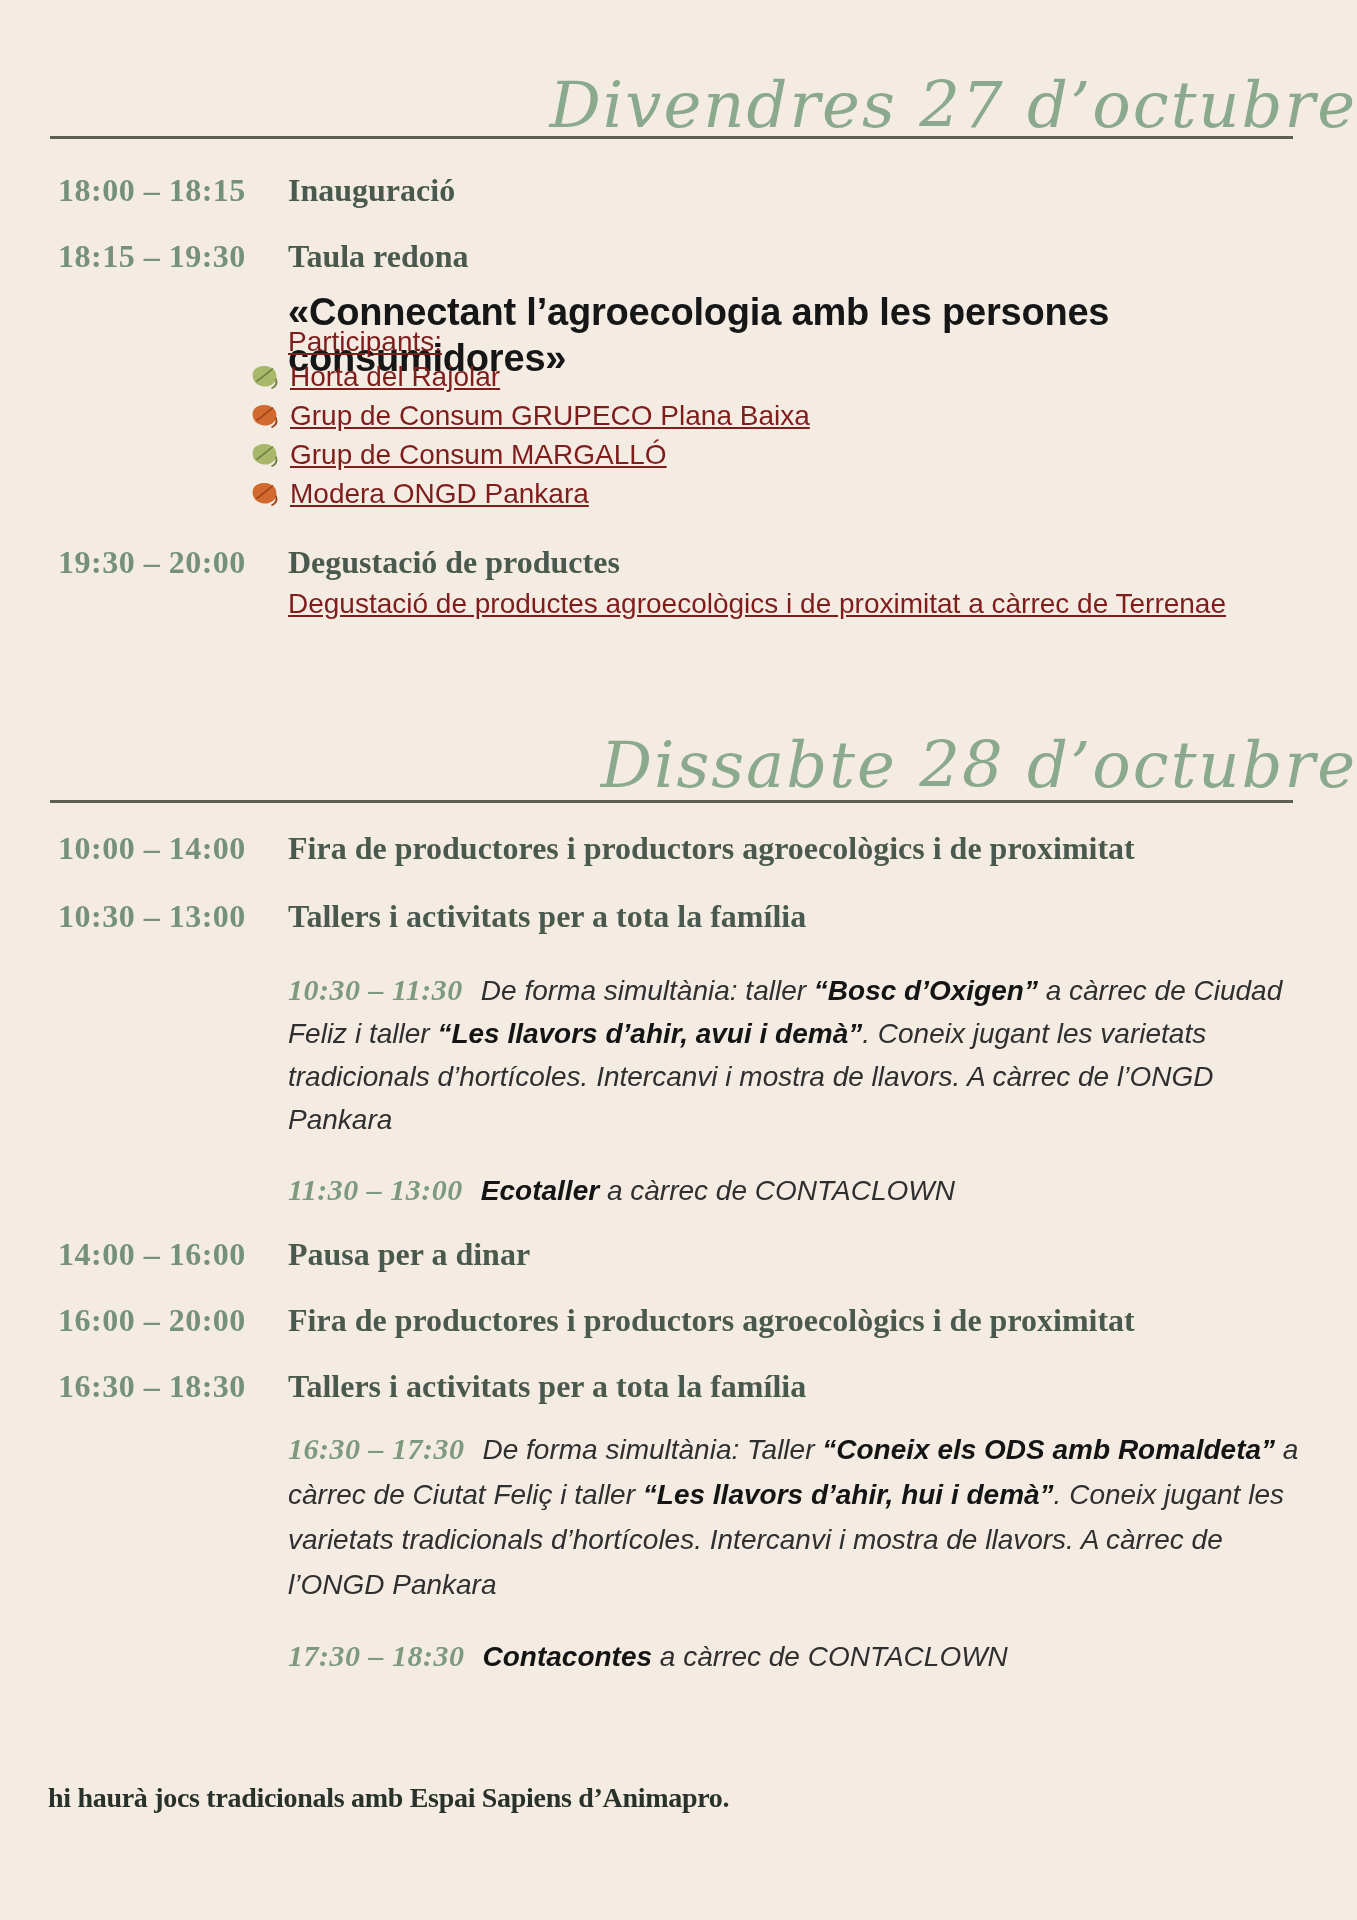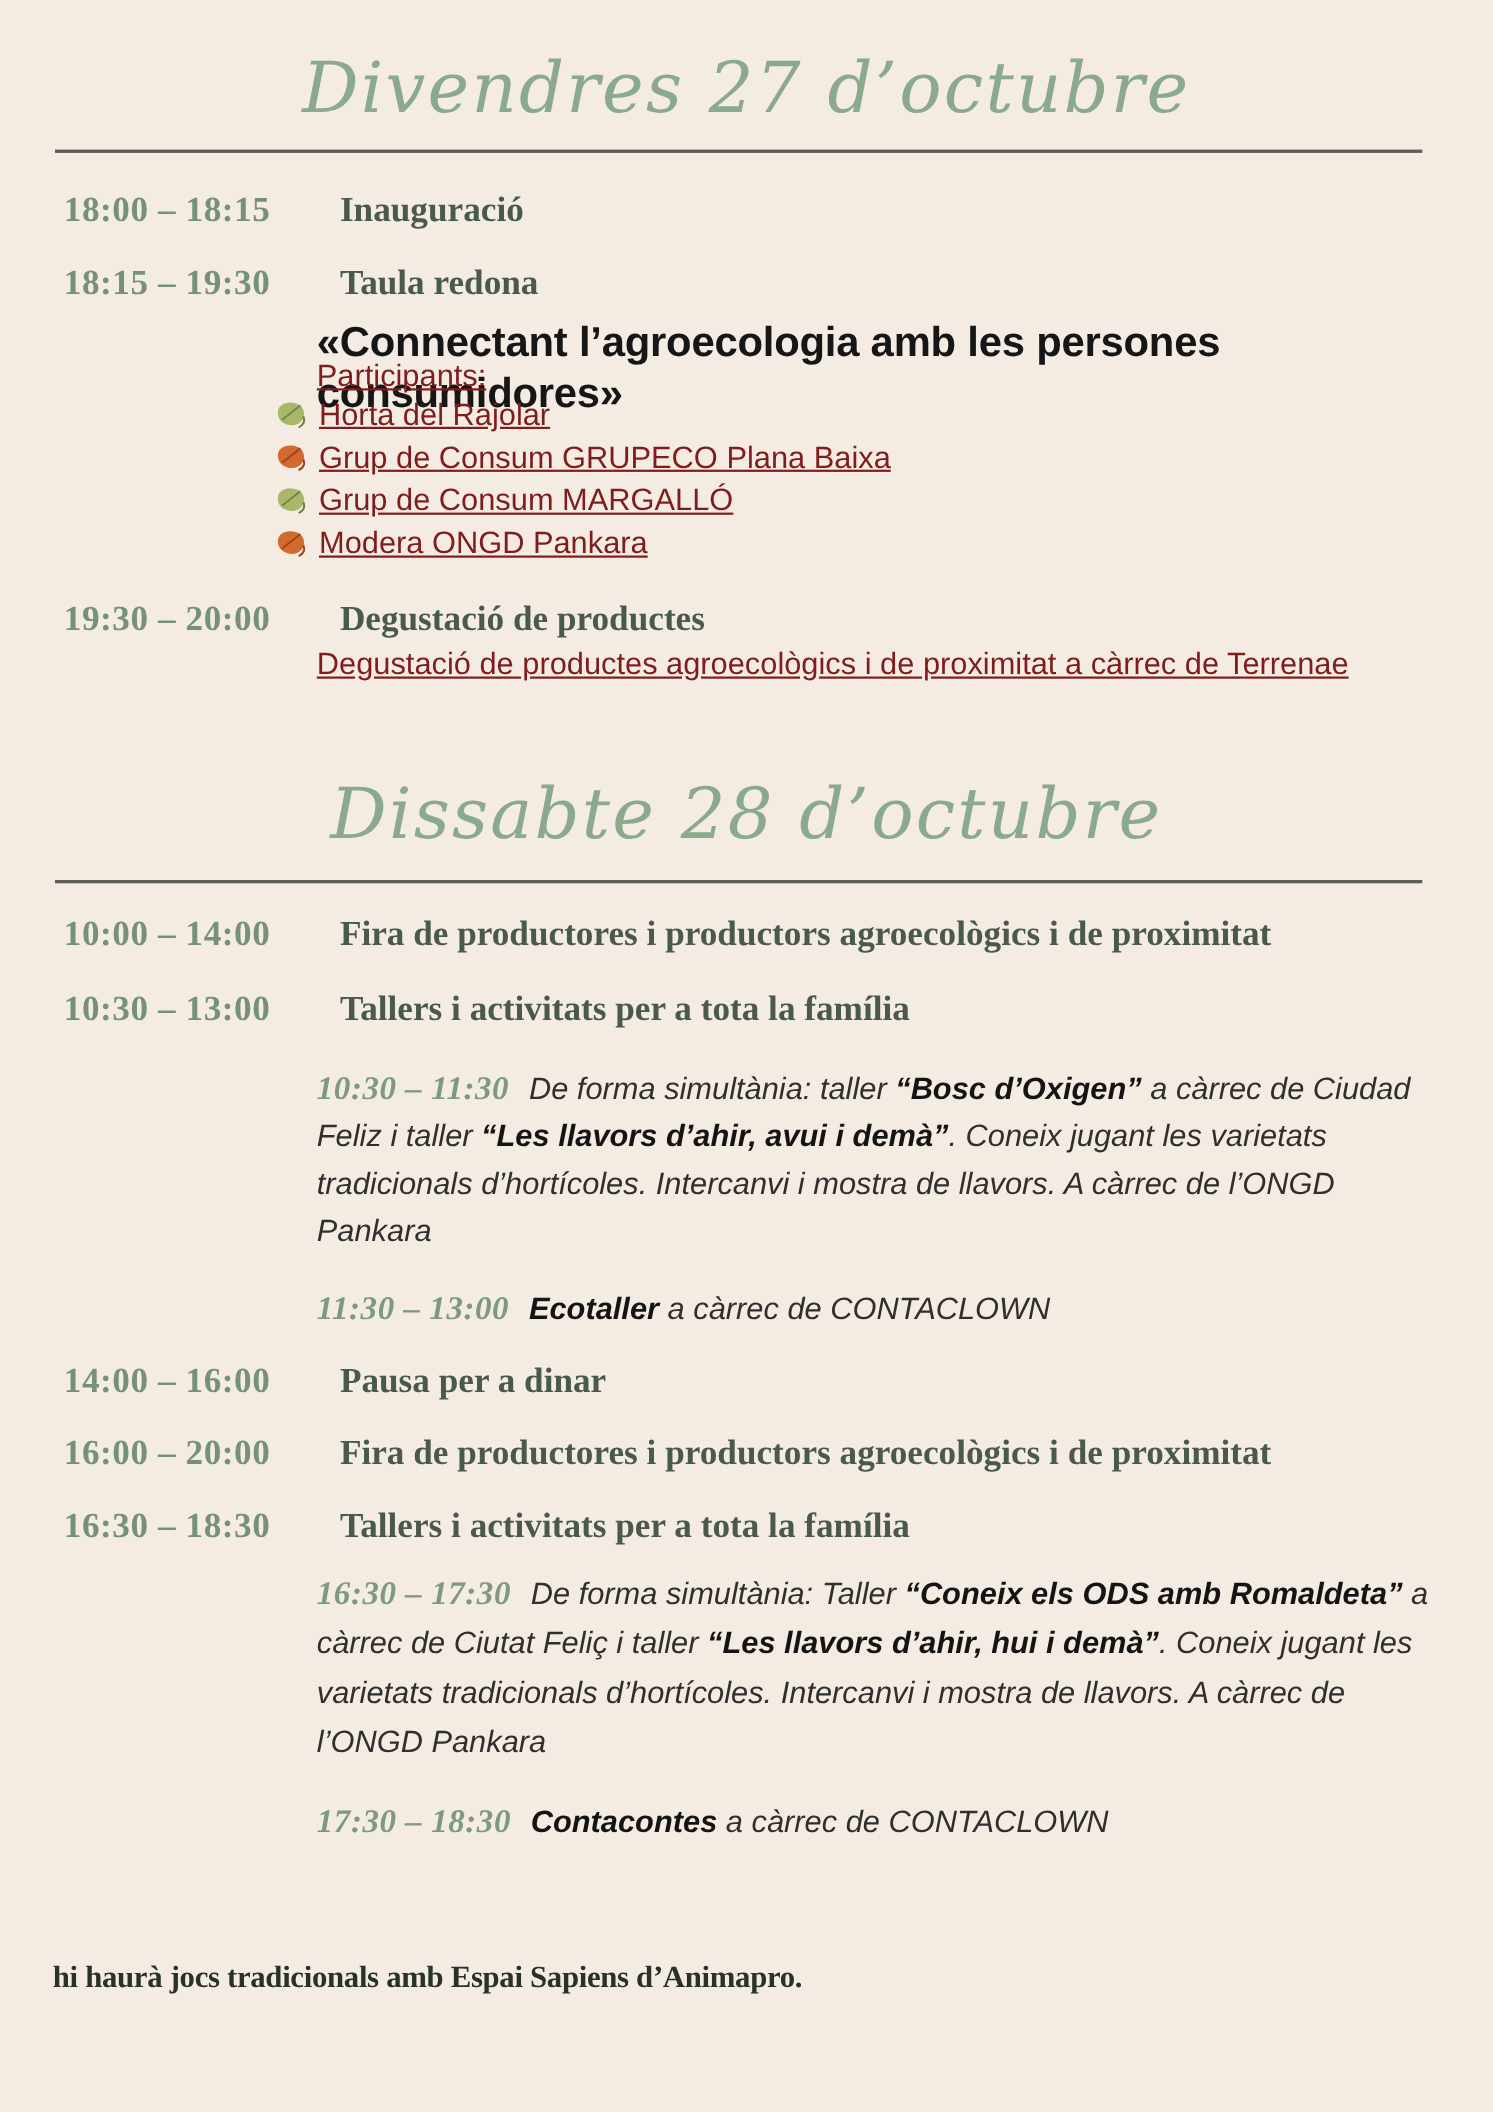--- a/index.html
+++ b/index.html
@@ -4,34 +4,34 @@
 <style>
   html,body{margin:0;padding:0;}
   body{
     width:1357px;height:1920px;
     background:#f4ece3;
     font-family:"Liberation Sans",sans-serif;
     position:relative;overflow:hidden;
   }
   .page{position:absolute;inset:0;}
   .script-header{
-    position:absolute;left:0;width:100%;text-align:center;
+    position:absolute;left:0;width:100%;text-align:right;
     font-family:"DejaVu Serif",serif;font-style:italic;
-    color:#8ba98c;font-size:64px;letter-spacing:2px;line-height:1.1;
+    color:#8ba98c;font-size:64px;letter-spacing:2px;line-height:1.1;margin-top:24px;
   }
   .rule{position:absolute;left:50px;width:1243px;height:0;border-top:3px solid #5d5e54;}
   .row{position:absolute;left:58px;right:45px;display:flex;align-items:flex-start;}
   .time{
     flex:0 0 230px;width:230px;
     font-family:"Liberation Serif",serif;font-weight:700;
     font-size:32px;line-height:1.25;color:#75917b;letter-spacing:.5px;
   }
   .title{
     font-family:"Liberation Serif",serif;font-weight:700;
-    font-size:32px;line-height:1.25;color:#4a594d;margin-left:21px;
+    font-size:32px;line-height:1.25;color:#4a594d;
   }
   .abs{position:absolute;}
   .quote{font-weight:700;font-size:38px;line-height:1.2;color:#161616;letter-spacing:-.2px;}
   .body-text{font-size:28px;line-height:1.3;color:#7f1d1d;text-decoration:underline;}
   .list-item{display:flex;align-items:center;gap:10px;height:34px;}
   .leaf{flex:0 0 30px;}
   .leaf-green .leaf-body{fill:#a8b769;}
   .leaf-green .leaf-vein,.leaf-green .leaf-stem{stroke:#6f8040;}
   .leaf-orange .leaf-body{fill:#d2692f;}
   .leaf-orange .leaf-vein,.leaf-orange .leaf-stem{stroke:#9c4318;}

